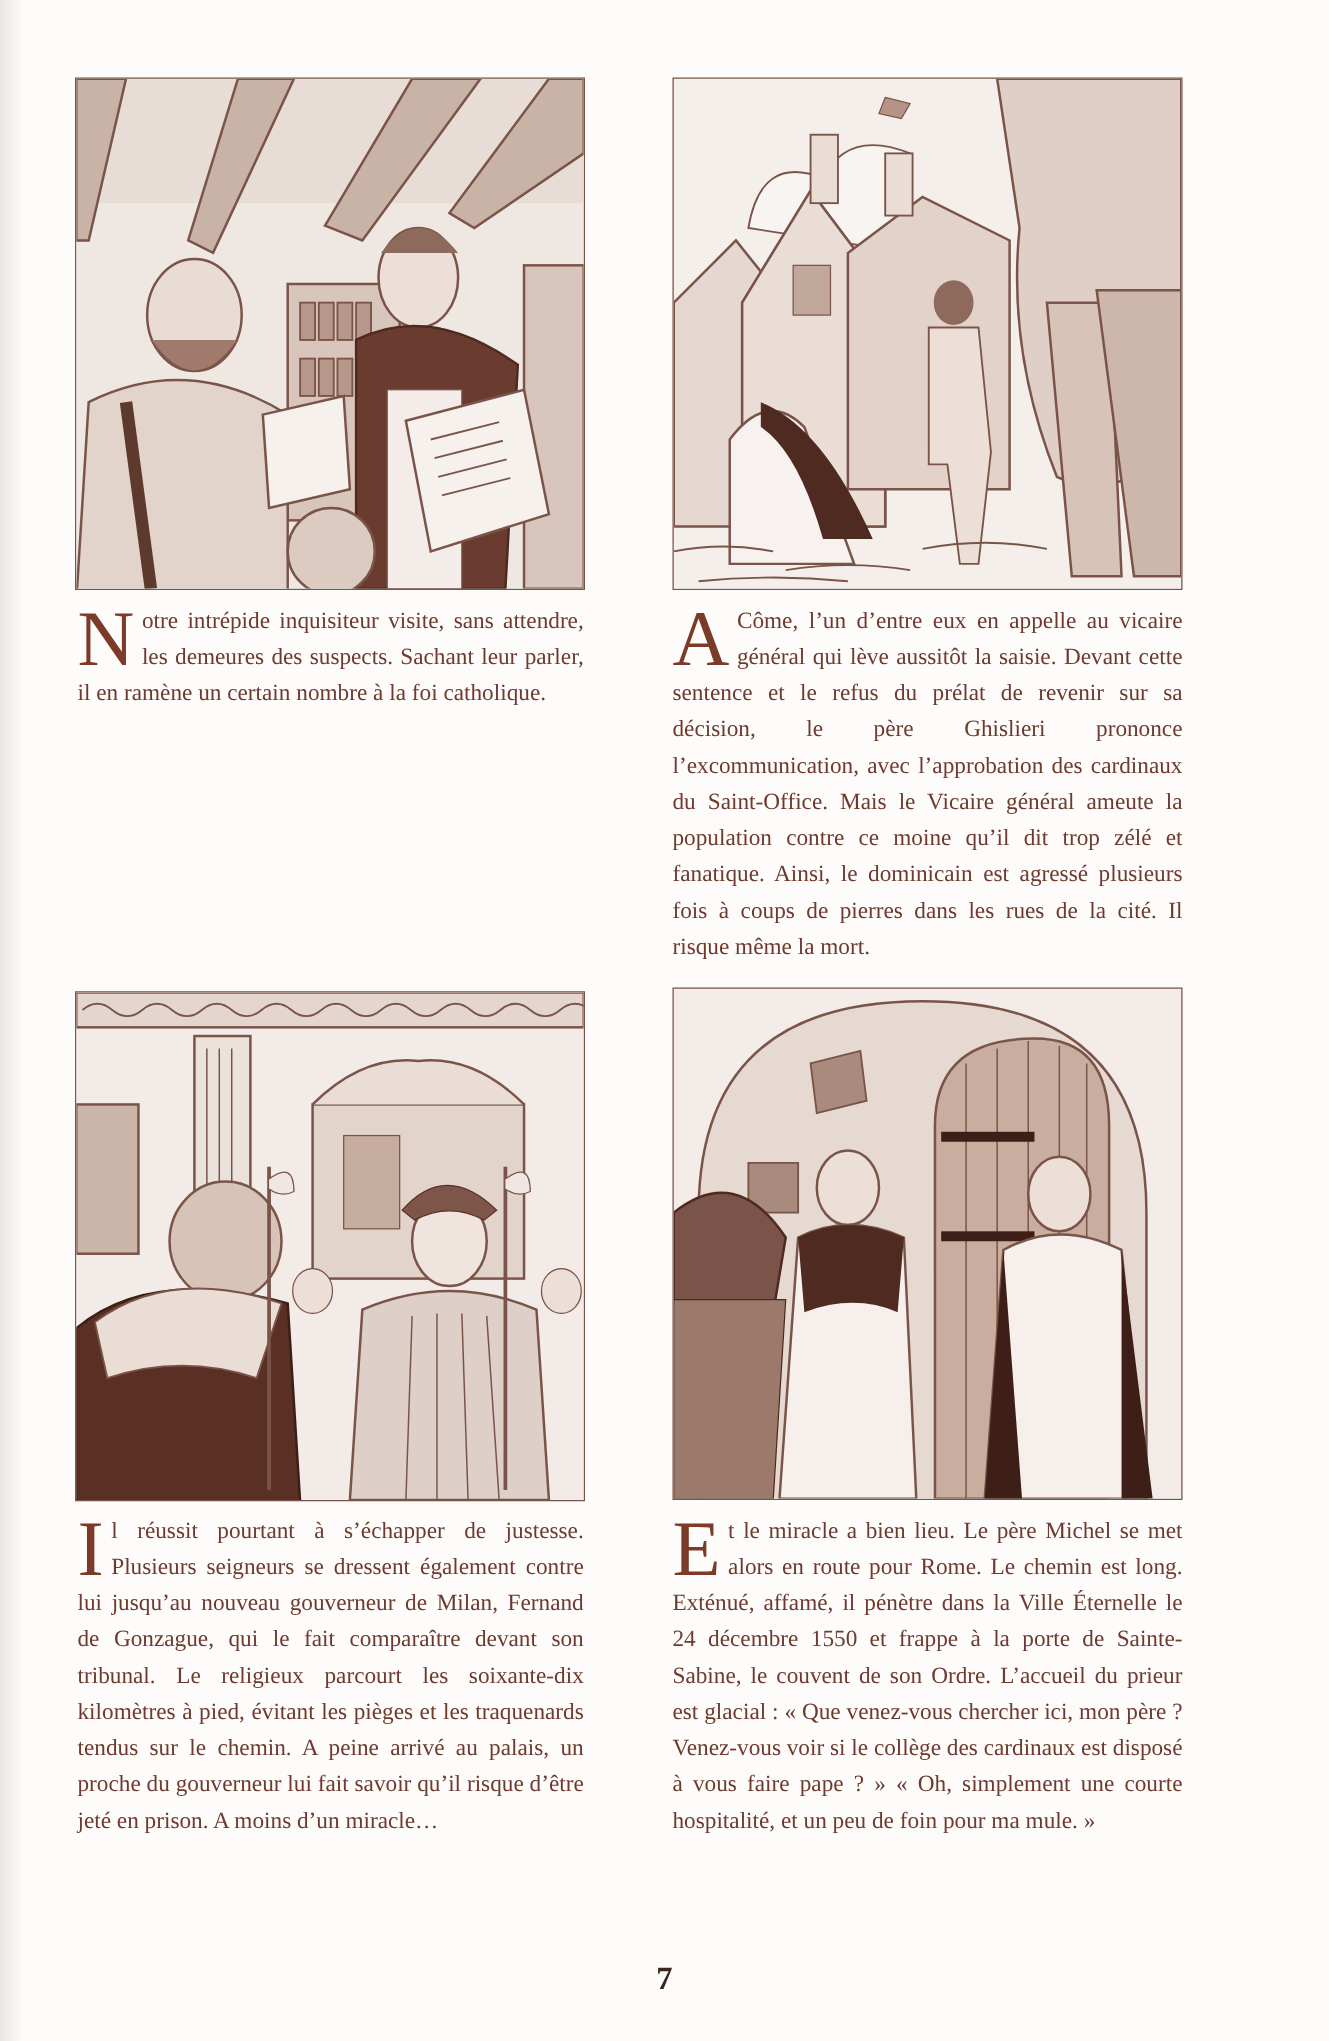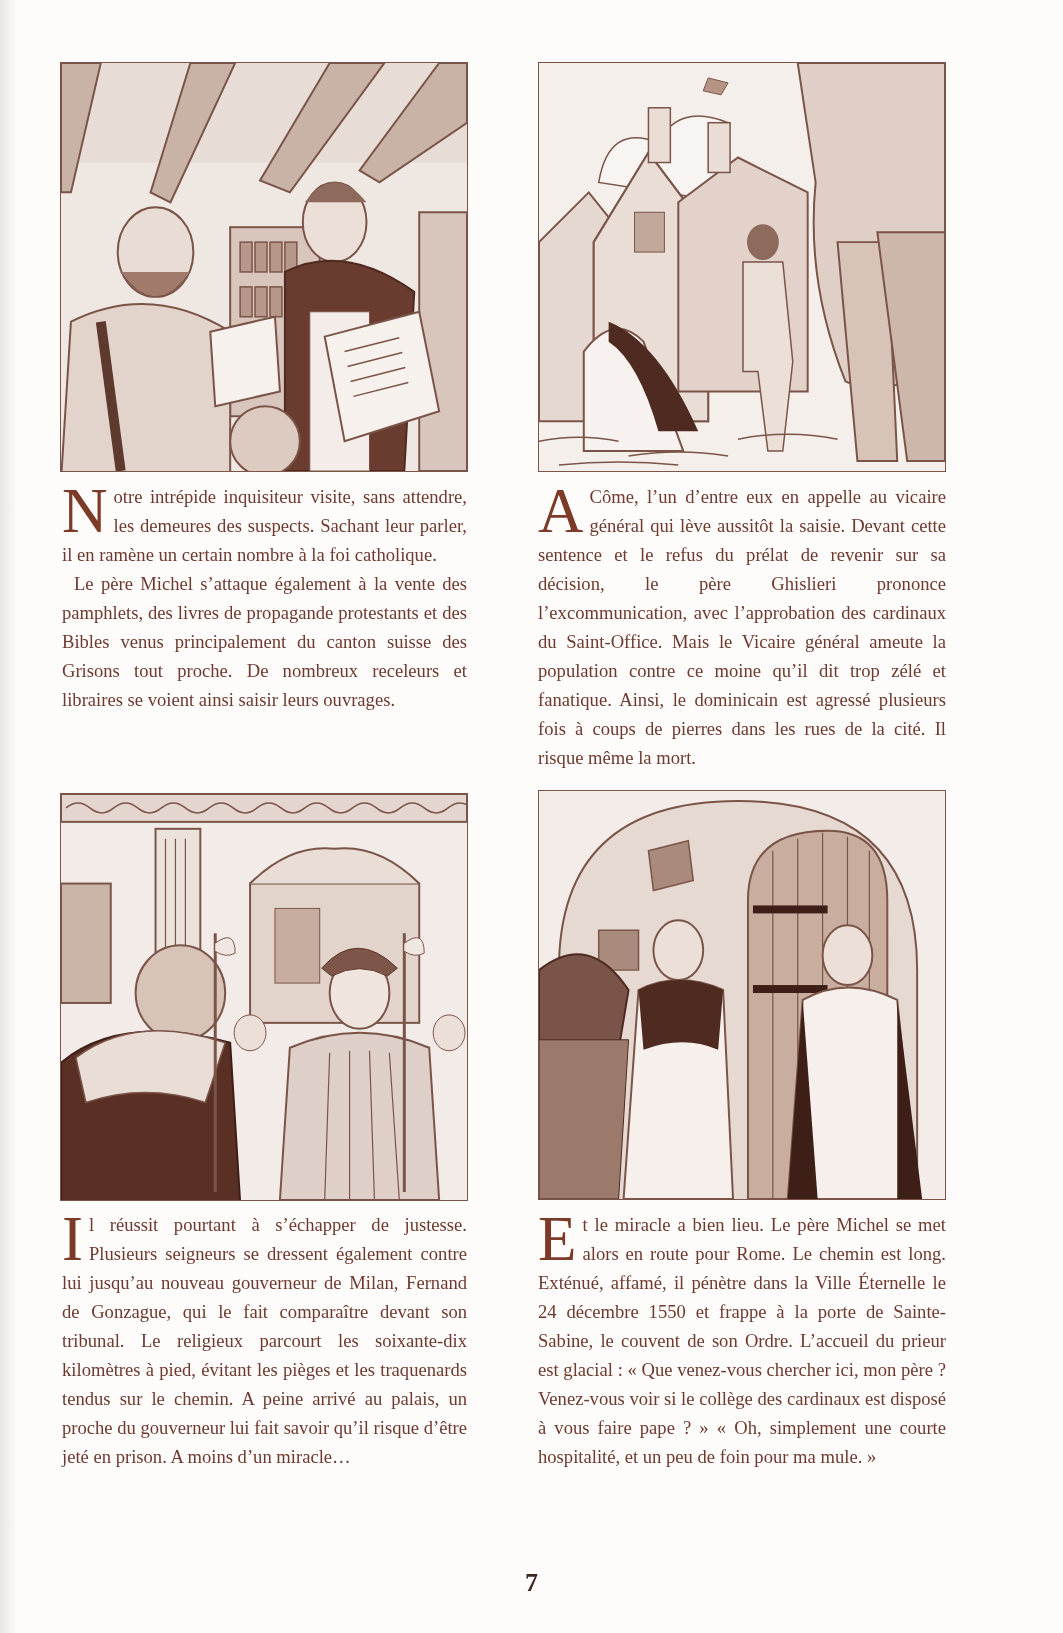--- a/index.html
+++ b/index.html
@@ -117,21 +117,20 @@
     <path d="M205 200 l40 0 l10 100 l-10 90 l-15 0 l-10 -80 l-15 0 z" fill="#ecdfd8" stroke="#7a5448" stroke-width="1.5"></path>
     <polygon points="170,15 190,20 183,32 165,28" fill="#b59485" stroke="#7a5448"></polygon>
     <g stroke="#7a5448" stroke-width="1.5" fill="none">
       <path d="M0 380 q40 -8 80 0 M90 395 q50 -8 100 0 M200 378 q50 -10 100 0 M20 404 q60 -6 120 0"></path>
     </g>
   </svg>
 </div>
 
 <div class="text-block" style="left:62px; top:482px; width:405px;">
   <p><span class="dropcap">N</span><span>otre intrépide inquisiteur visite, sans attendre, les demeures des suspects. Sachant leur parler, il en ramène un certain nombre à la foi catholique.</span></p>
-  <p>Le père Michel s’attaque également à la vente des pamphlets, des livres de propagande protestants et des Bibles venus principalement du canton suisse des Grisons tout proche. De nombreux receleurs et libraires se voient ainsi saisir leurs ouvrages.</p>
 </div>
 
 <div class="text-block" style="left:538px; top:482px; width:408px;">
   <p><span class="dropcap">A</span><span> Côme, l’un d’entre eux en appelle au vicaire général qui lève aussitôt la saisie. Devant cette sentence et le refus du prélat de revenir sur sa décision, le père Ghislieri prononce l’excommunication, avec l’approbation des cardinaux du Saint-Office. Mais le Vicaire général ameute la population contre ce moine qu’il dit trop zélé et fanatique. Ainsi, le dominicain est agressé plusieurs fois à coups de pierres dans les rues de la cité. Il risque même la mort.</span></p>
 </div>
 
 <div class="panel" style="left:60px; top:793px; width:408px; height:408px;">
   <svg viewBox="0 0 408 408" preserveAspectRatio="none">
     <rect width="408" height="408" fill="#f2ebe7"></rect>
     <rect width="408" height="28" fill="#e4d6ce" stroke="#7a5448" stroke-width="2"></rect>

